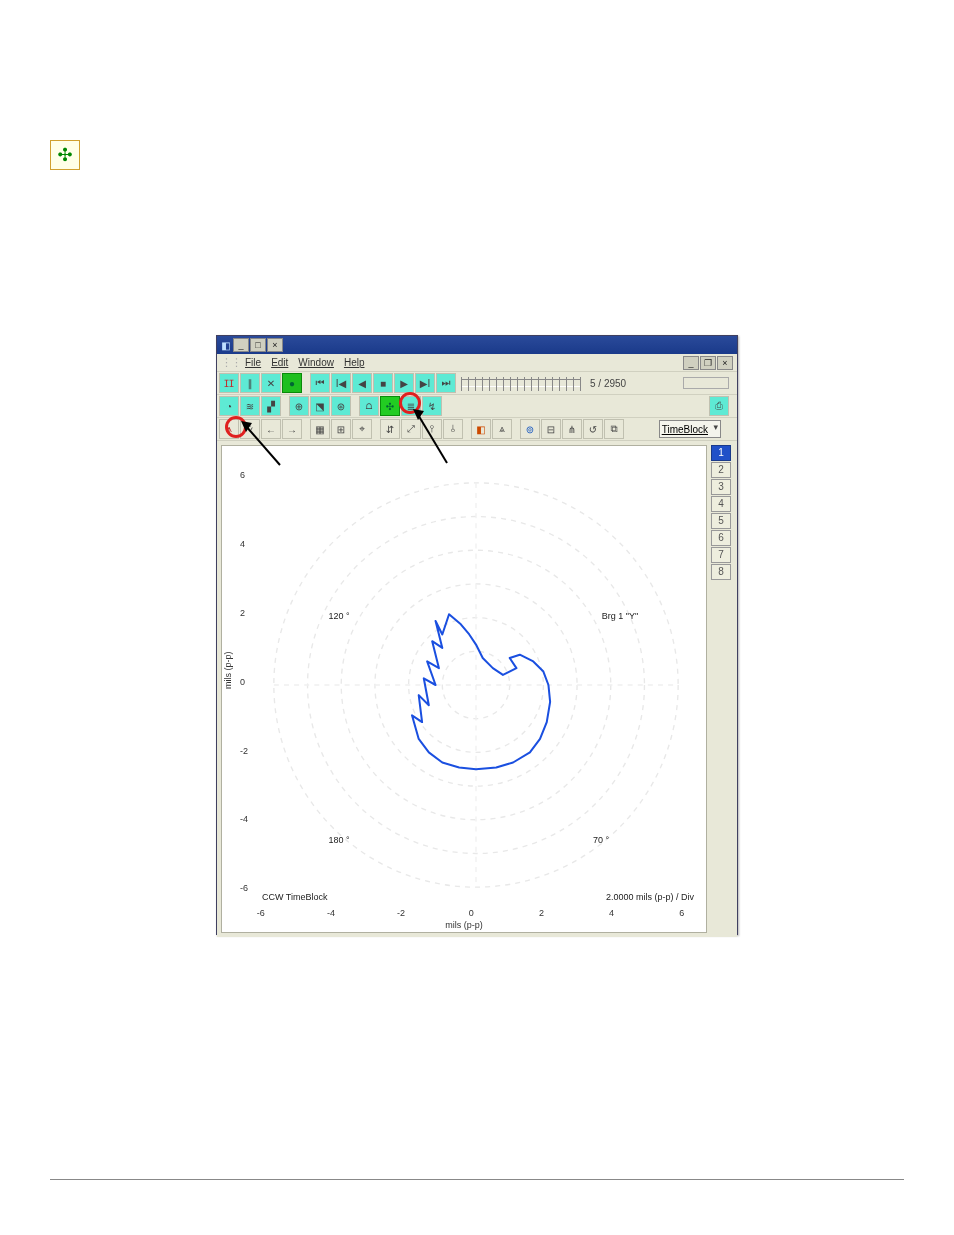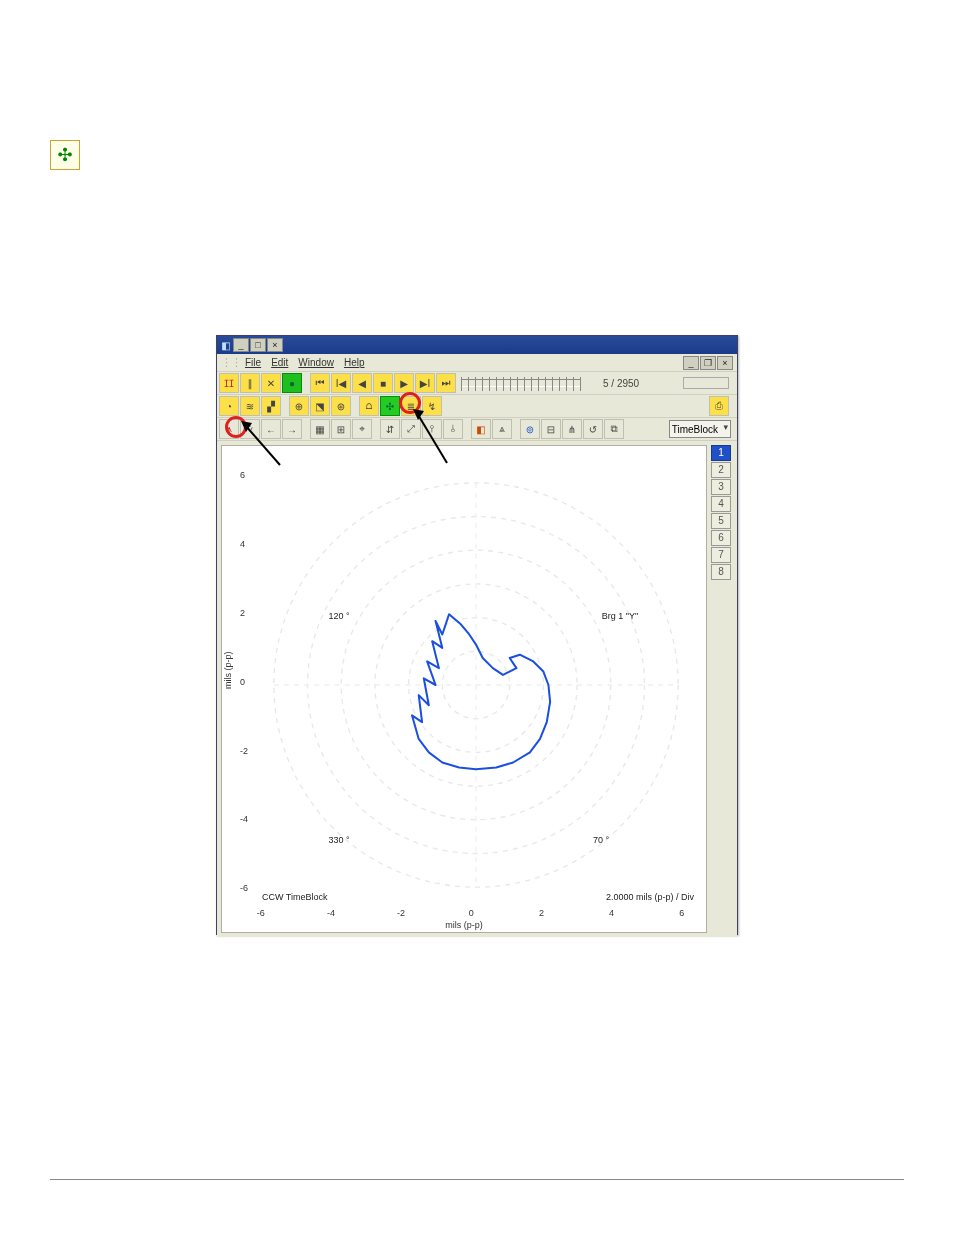--- a/index.html
+++ b/index.html
@@ -76,51 +76,52 @@
   .toolbar {
     display:flex; align-items:center;
     padding:1px 2px;
     gap:1px;
     background:#e8e8d8;
     border-bottom:1px solid #d0d0c0;
     min-height:22px;
   }
   .tb-btn {
     width:20px; height:20px;
-    background:#fde047;
+    background:#5eead4;
     border:1px solid #c0c0b0;
     display:flex; align-items:center; justify-content:center;
     font-size:10px;
     color:#444;
   }
   .tb-sep { width:6px; }
   .slider-track {
     flex:0 0 120px;
     height:8px;
     border-top:1px solid #888;
     border-bottom:1px solid #fff;
     margin:0 4px;
     position:relative;
   }
   .slider-track .ticks {
     position:absolute; top:-3px; left:0; right:0; height:14px;
     background: repeating-linear-gradient(90deg,#888 0,#888 1px,transparent 1px,transparent 7px);
   }
-  .slider-readout { font-size:10px; color:#444; margin-left:17px;text-align:right; }
+  .slider-readout { font-size:10px; color:#444; margin-left:4px;text-align:right; }
   .zoom-bar { width:46px; height:12px; border:1px solid #aaa; margin-left:auto; margin-right:6px; }
 
   .third-toolbar .tb-btn { background:#e8e8d8; }
   .combo {
     height:18px; border:1px solid #888;
     background:#f4f4ec; font-size:10px;
     padding:0 12px 0 2px;
     position:relative;
-    margin-left:auto; margin-right:4px;
+    margin-left:auto; margin-right:14px;
     display:flex; align-items:center;
     min-width:56px;
+    text-decoration:underline;
   }
   .combo:after {
     content:"▾"; position:absolute; right:2px; top:1px; font-size:9px; color:#444;
   }
 
   
   .client {
     position:relative;
     background:#e8e8d8;
     height: calc(100% - 18px - 18px - 22px - 22px - 22px);
@@ -324,21 +325,21 @@
             <line x1="-6" y1="0" x2="6" y2="0"></line>
             <line x1="0" y1="-6" x2="0" y2="6"></line>
           </g>
 
           <path id="orbit-path" fill="none" stroke="#1a4fe0" stroke-width="0.06" stroke-linejoin="round" d="M-0.800 -2.100 L-1.000 -1.500 L-1.200 -1.900 L-1.000 -1.100 L-1.300 -1.300 L-1.100 -0.500 L-1.450 -0.700 L-1.200 0.000 L-1.550 -0.200 L-1.400 0.600 L-1.700 0.300 L-1.600 1.100 L-1.900 0.900 L-1.700 1.600 L-1.400 2.000 L-1.000 2.300 L-0.500 2.450 L0.000 2.500 L0.600 2.450 L1.100 2.300 L1.600 2.000 L1.900 1.600 L2.100 1.100 L2.200 0.500 L2.150 0.000 L2.000 -0.400 L1.700 -0.700 L1.300 -0.900 L1.000 -0.800 L1.200 -0.500 L0.800 -0.300 L0.500 -0.500 L0.200 -0.800 L0.000 -1.200 L-0.200 -1.500 L-0.450 -1.800 L-0.800 -2.100 Z"></path>
         </svg>
       </div>
 
       <span class="annot" style="top:34%; left:22%;">120 °</span>
       <span class="annot" style="top:34%; right:14%;">Brg 1 "Y"</span>
-      <span class="annot" style="bottom:18%; left:22%;">330 °</span>
+      <span class="annot" style="bottom:18%; left:22%;">180 °</span>
       <span class="annot" style="bottom:18%; right:20%;">70 °</span>
       <span class="annot" style="bottom:30px; left:40px;">CCW TimeBlock</span>
       <span class="annot" style="bottom:30px; right:12px;">2.0000 mils (p-p) / Div</span>
     </div>
   </div>
 </div>
 
 <div class="callout-circle" style="top:416px; left:225px;"></div>
 <div class="callout-circle" style="top:392px; left:399px; border-color:#e02020;"></div>
 

